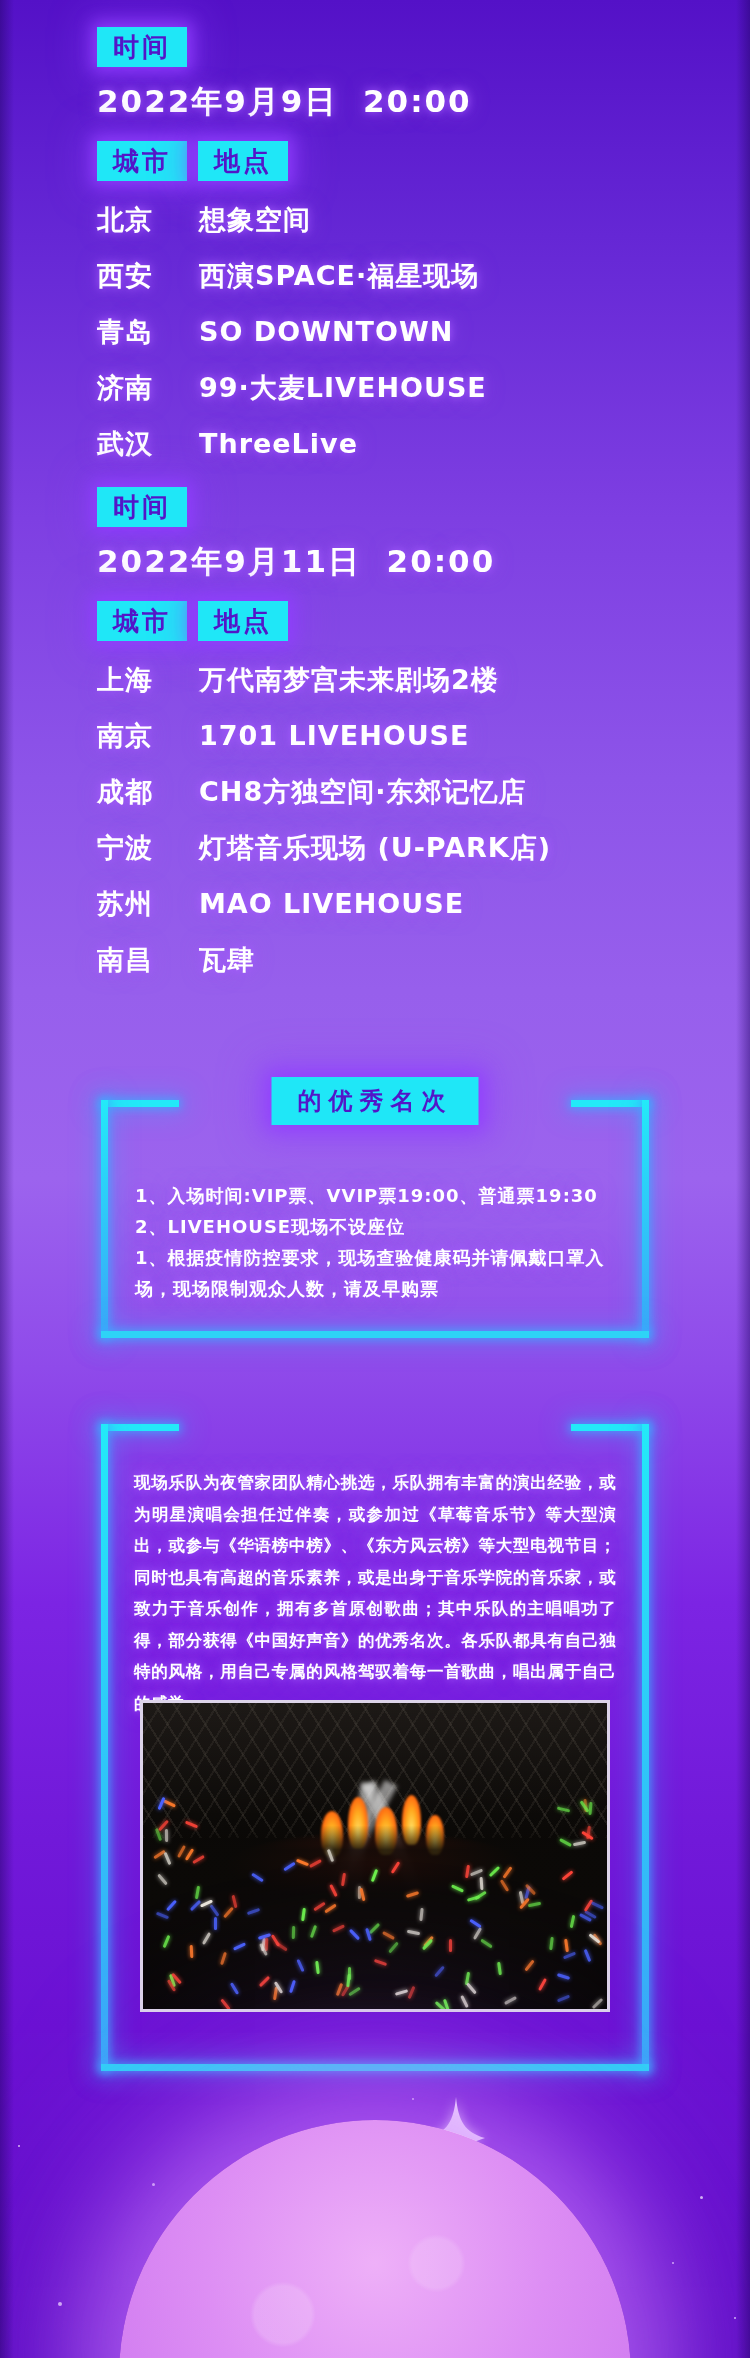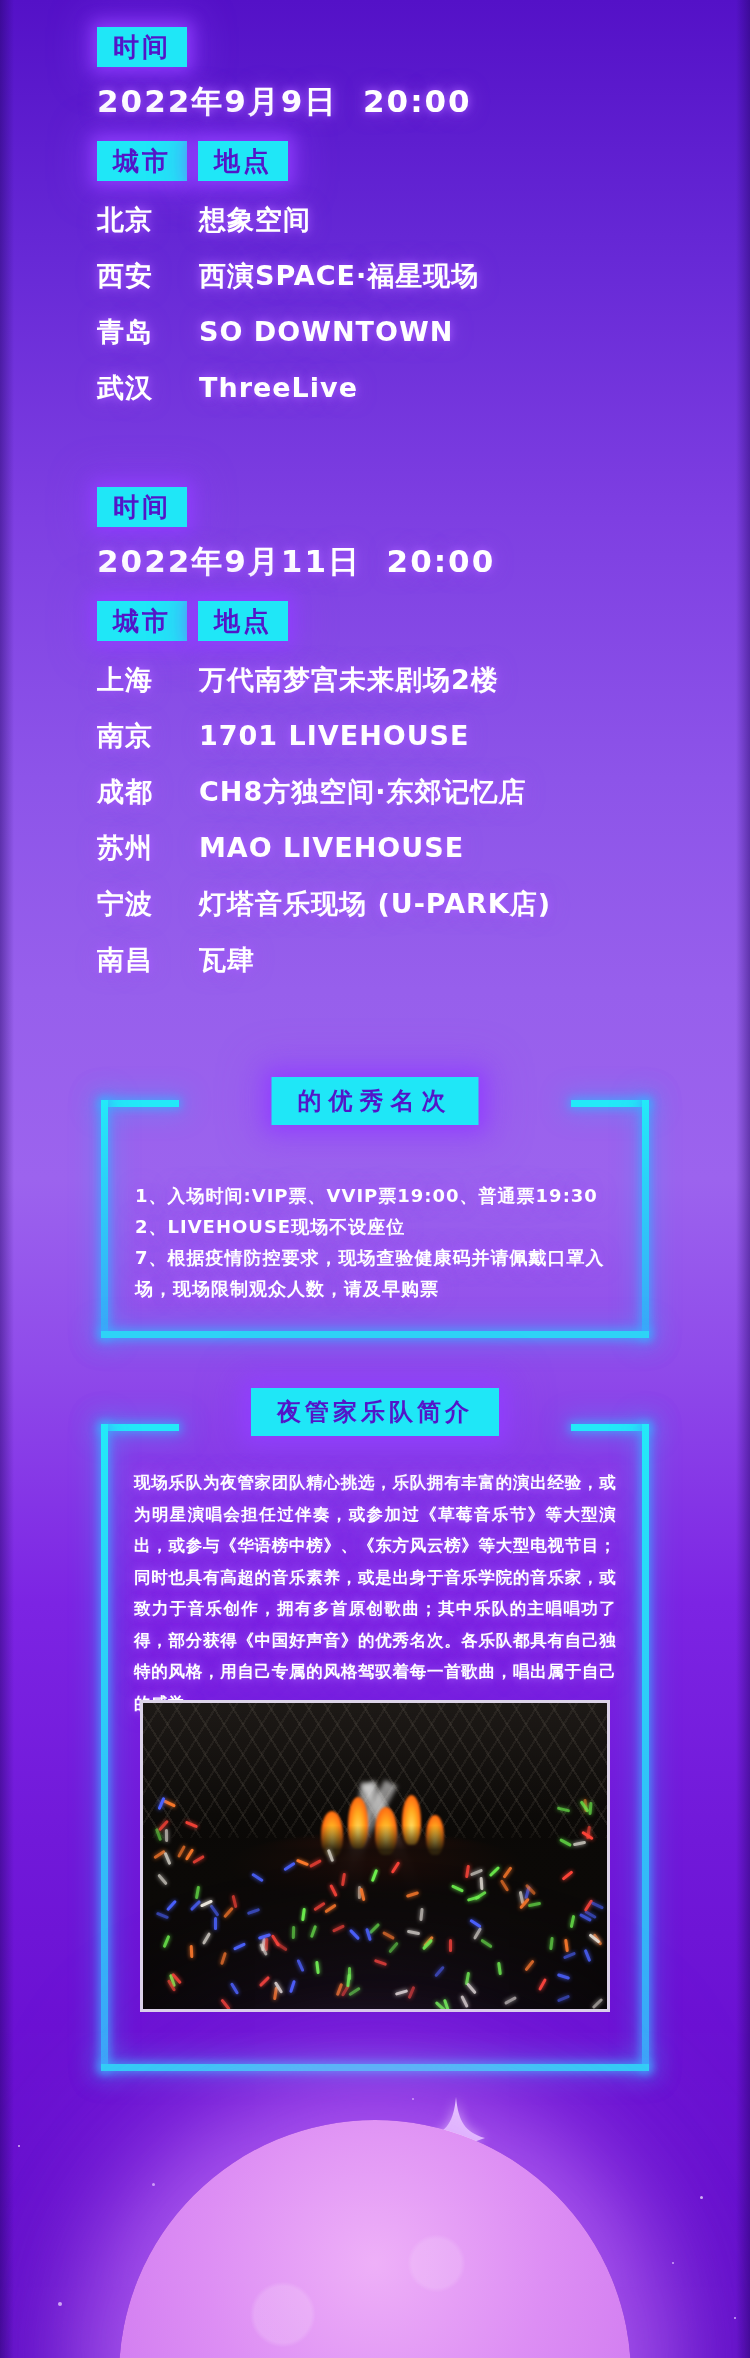--- a/index.html
+++ b/index.html
@@ -111,20 +111,24 @@
     </div>
     <div class="show-row glow-white">
       <span class="show-city">西安</span>
       <span class="show-venue">西演SPACE·福星现场</span>
     </div>
     <div class="show-row glow-white">
       <span class="show-city">青岛</span>
       <span class="show-venue">SO DOWNTOWN</span>
     </div>
     <div class="show-row glow-white">
+      <span class="show-city">济南</span>
+      <span class="show-venue">99·大麦LIVEHOUSE</span>
+    </div>
+    <div class="show-row glow-white">
       <span class="show-city">武汉</span>
       <span class="show-venue">ThreeLive</span>
     </div>
   </div>
 
   <div class="session" id="session-2">
     <span class="badge">时间</span>
     <div class="datetime glow-white">2022年9月11日  20:00</div>
     <div class="labels">
       <span class="badge">城市</span>
@@ -136,48 +140,47 @@
     </div>
     <div class="show-row glow-white">
       <span class="show-city">南京</span>
       <span class="show-venue">1701 LIVEHOUSE</span>
     </div>
     <div class="show-row glow-white">
       <span class="show-city">成都</span>
       <span class="show-venue">CH8方独空间·东郊记忆店</span>
     </div>
     <div class="show-row glow-white">
+      <span class="show-city">宁波</span>
+      <span class="show-venue">灯塔音乐现场 (U-PARK店)</span>
+    </div>
+    <div class="show-row glow-white">
       <span class="show-city">苏州</span>
       <span class="show-venue">MAO LIVEHOUSE</span>
-    </div>
-    <div class="show-row glow-white">
-      <span class="show-city">宁波</span>
-      <span class="show-venue">灯塔音乐现场 (U-PARK店)</span>
     </div>
     <div class="show-row glow-white">
       <span class="show-city">南昌</span>
       <span class="show-venue">瓦肆</span>
     </div>
   </div>
 
   <span class="box-title" id="tips-title">的优秀名次</span>
   <div class="frame-box" id="tips-frame">
     <div class="fb fb-topL"></div>
     <div class="fb fb-topR"></div>
     <div class="fb fb-left"></div>
     <div class="fb fb-right"></div>
     <div class="fb fb-bottom"></div>
   </div>
   <div id="tips-text" class="glow-white">
     <div>1、入场时间:VIP票、VVIP票19:00、普通票19:30</div>
     <div>2、LIVEHOUSE现场不设座位</div>
-    <div>7、根据疫情防控要求，现场查验健康码并请佩戴口罩入场，现场限制观众人数，请及早购票</div>
-  </div>
-
-  <span class="box-title" id="band-title">夜管家乐队简介</span>
+    <div>1、根据疫情防控要求，现场查验健康码并请佩戴口罩入场，现场限制观众人数，请及早购票</div>
+  </div>
+
   <div class="frame-box" id="band-frame">
     <div class="fb fb-topL"></div>
     <div class="fb fb-topR"></div>
     <div class="fb fb-left"></div>
     <div class="fb fb-right"></div>
     <div class="fb fb-bottom"></div>
   </div>
   <div id="band-paragraph" class="glow-white">现场乐队为夜管家团队精心挑选，乐队拥有丰富的演出经验，或为明星演唱会担任过伴奏，或参加过《草莓音乐节》等大型演出，或参与《华语榜中榜》、《东方风云榜》等大型电视节目；同时也具有高超的音乐素养，或是出身于音乐学院的音乐家，或致力于音乐创作，拥有多首原创歌曲；其中乐队的主唱唱功了得，部分获得《中国好声音》的优秀名次。各乐队都具有自己独特的风格，用自己专属的风格驾驭着每一首歌曲，唱出属于自己的感觉。</div>
 
   <div id="photo">

